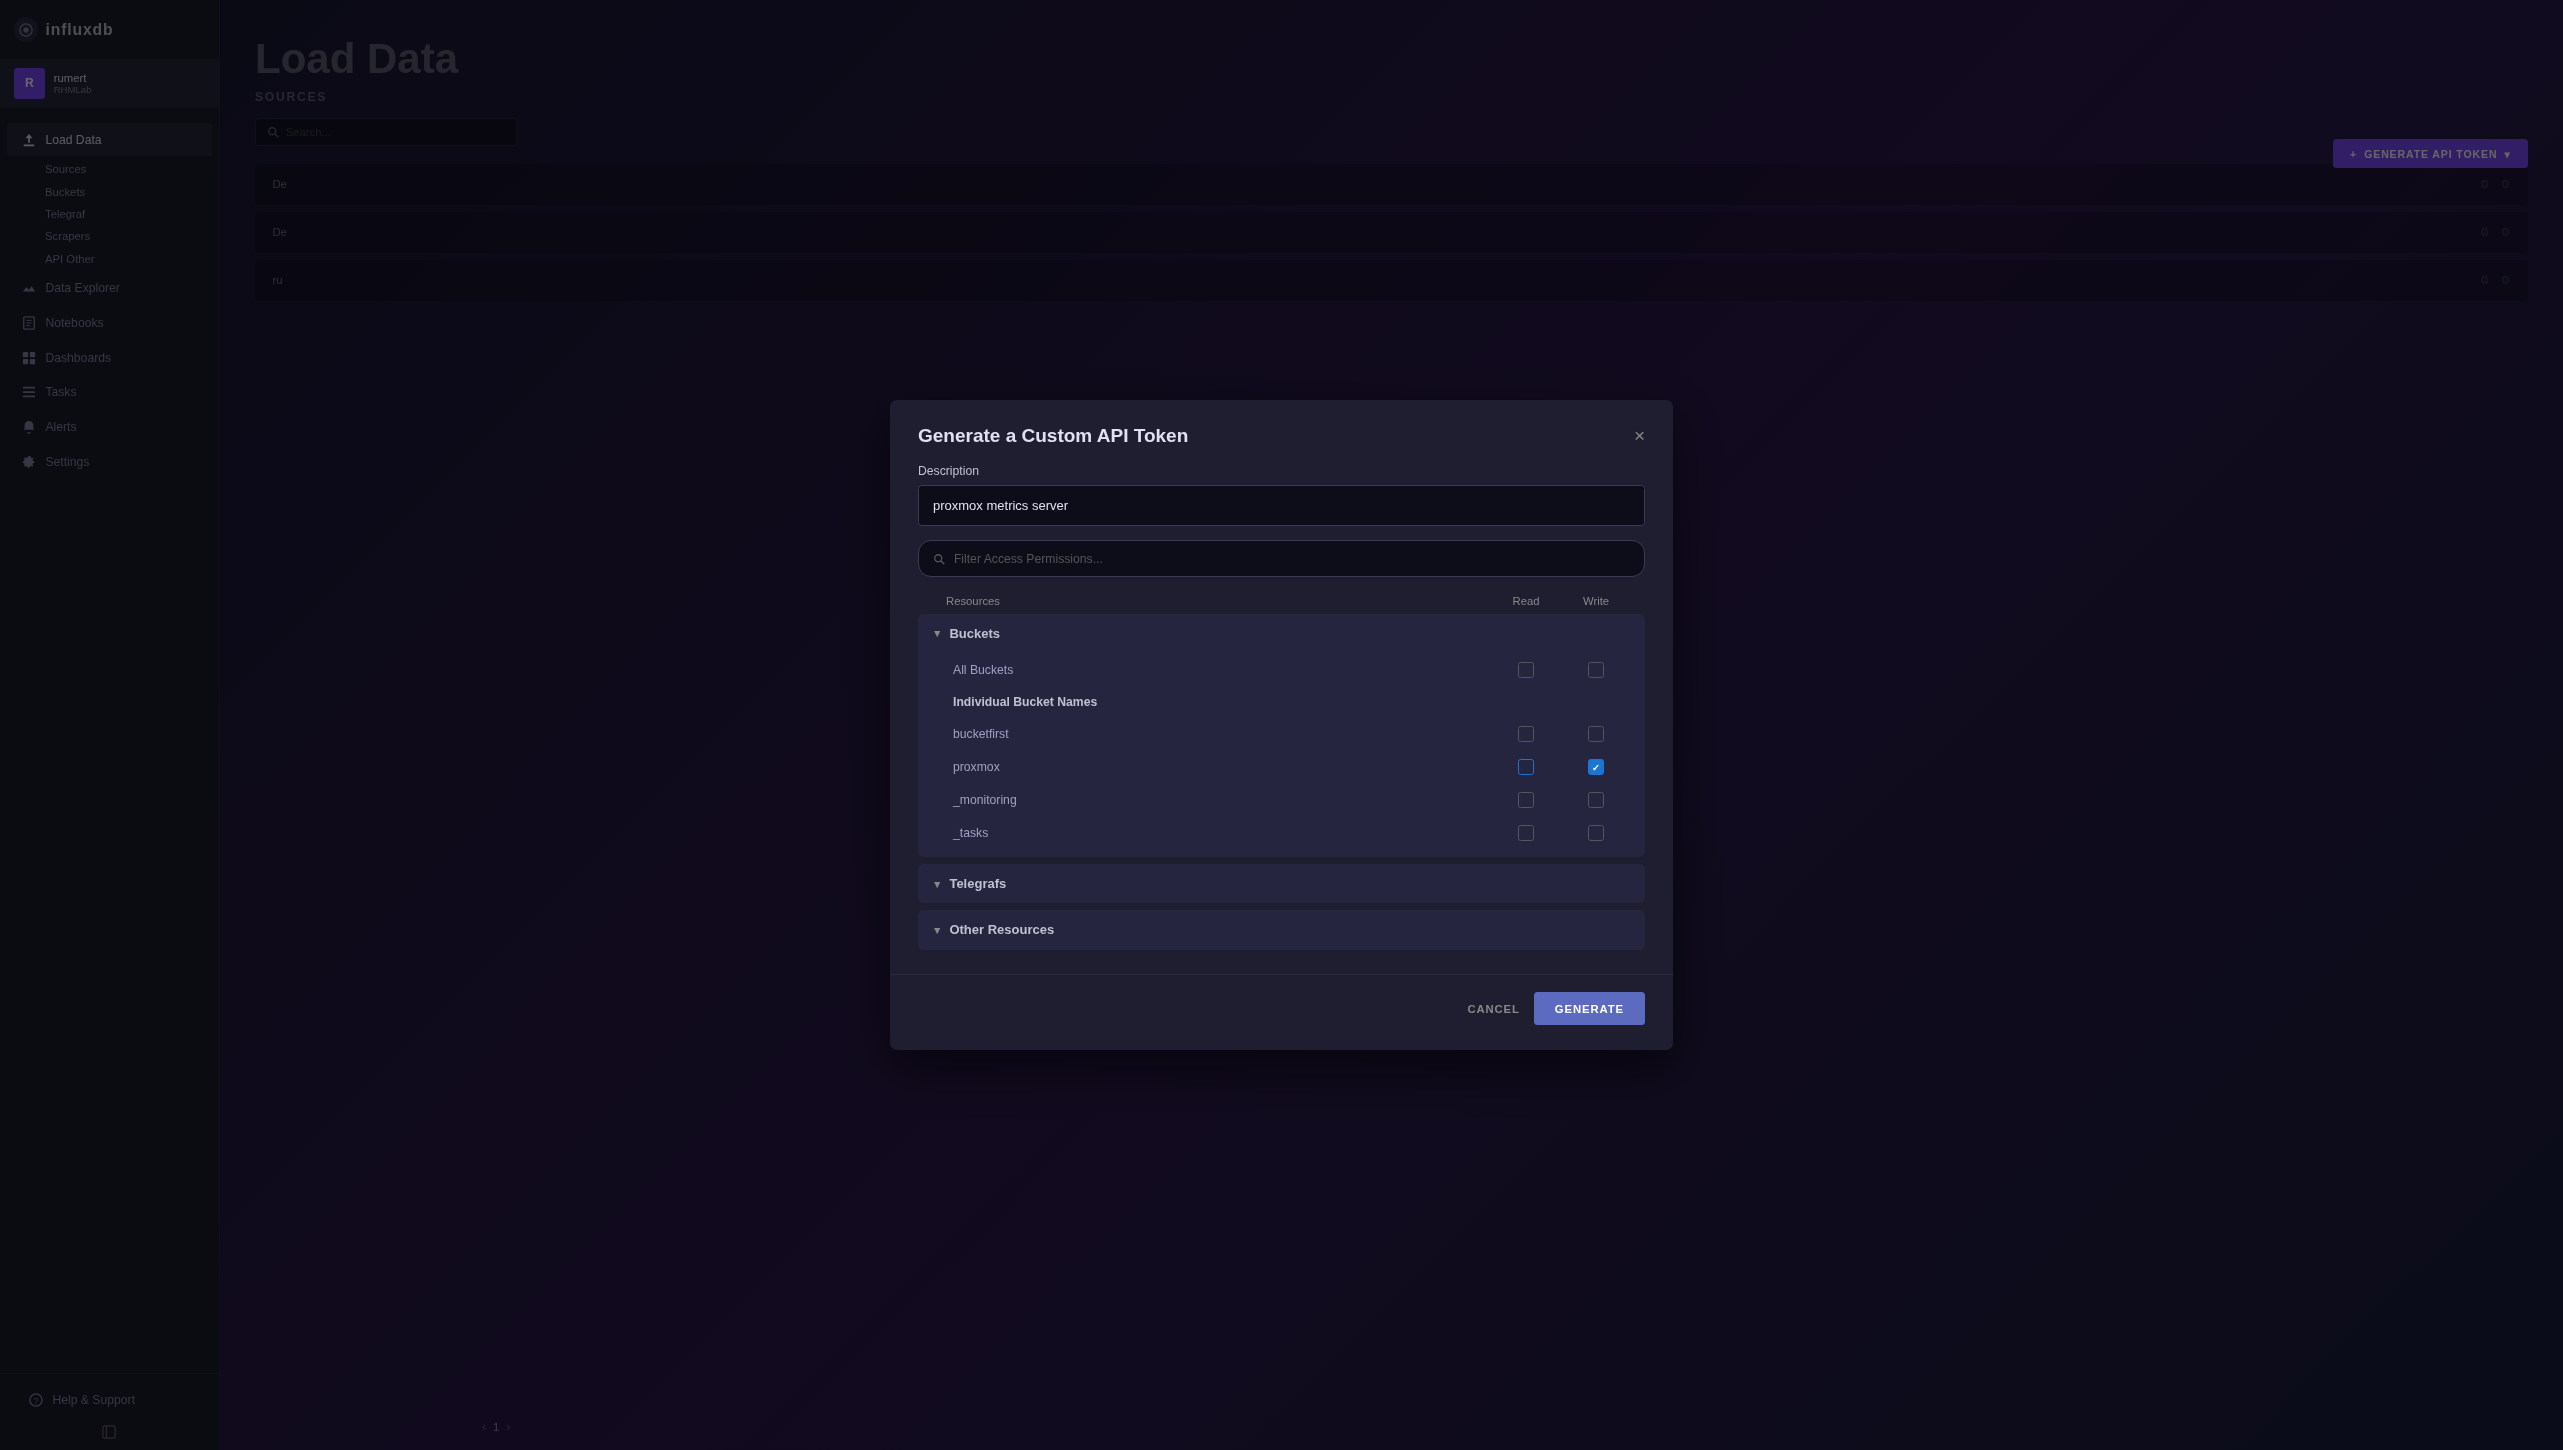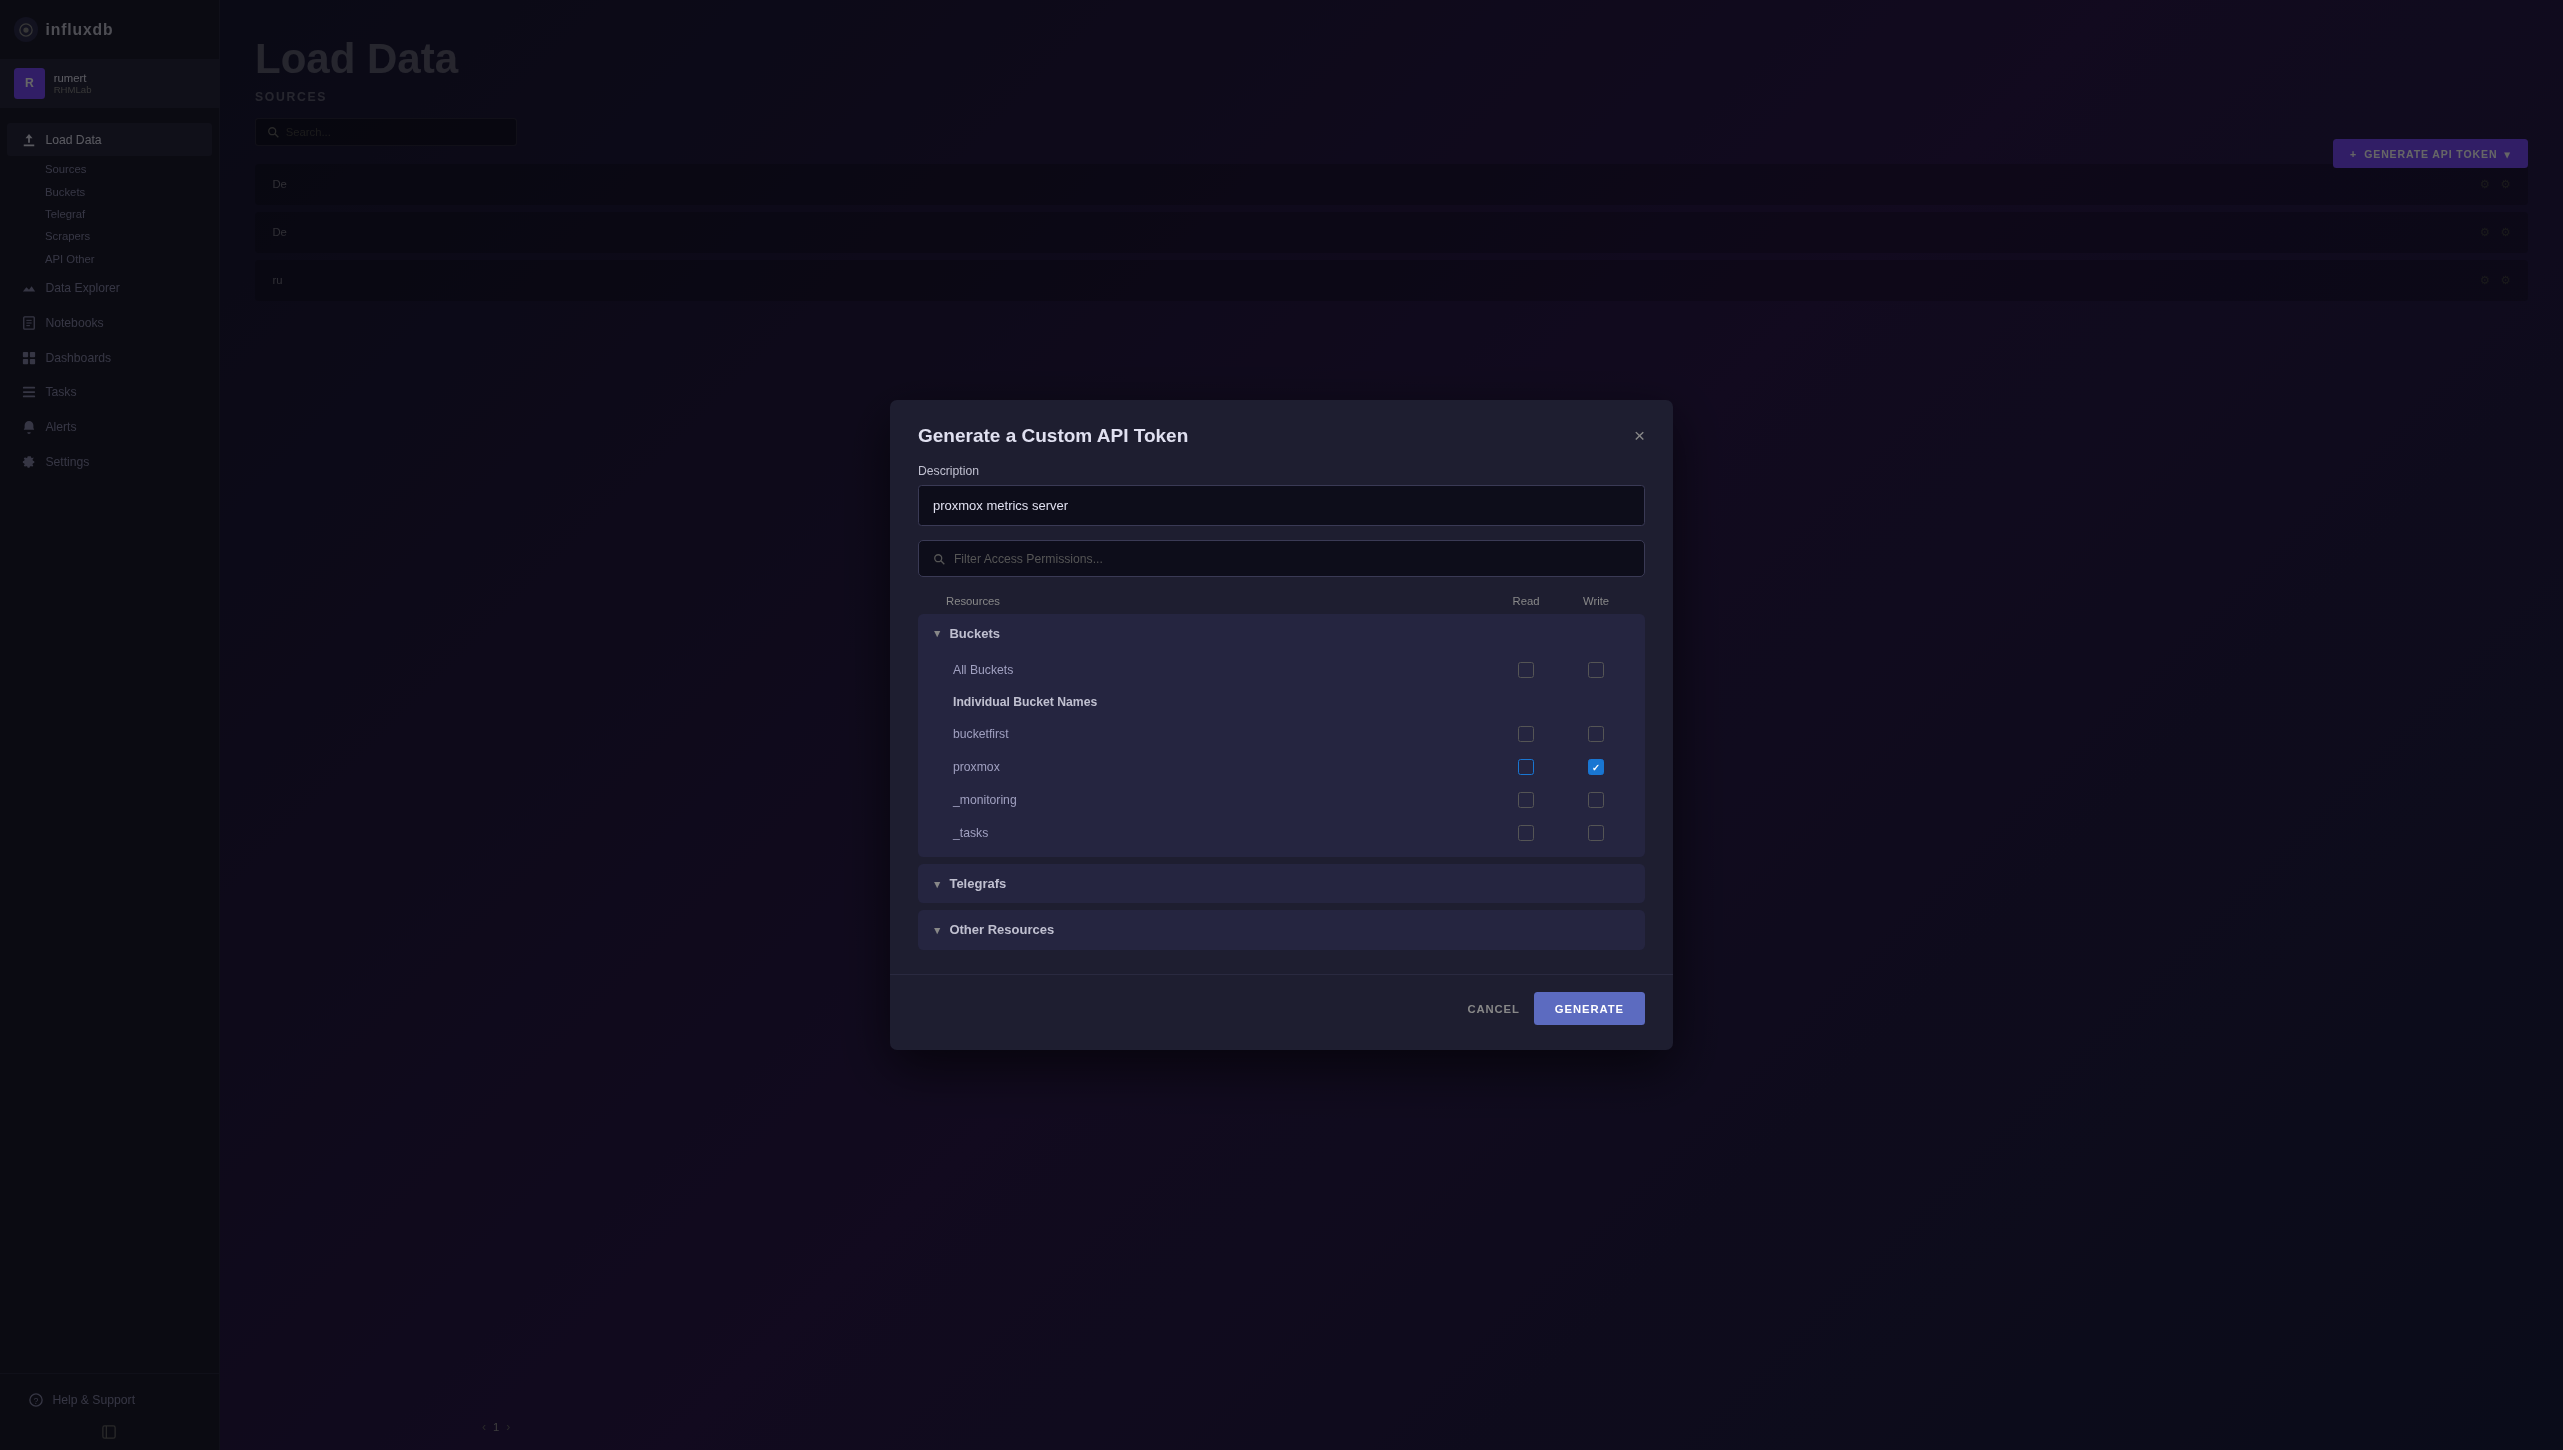--- a/index.html
+++ b/index.html
@@ -226,21 +226,21 @@
       font-size: 13px;
       margin-bottom: 14px;
       outline: none;
     }
     .filter-bar {
       display: flex;
       align-items: center;
       gap: 8.7px;
       background: #0d0d1a;
       border: 0.9px solid #3a3a55;
-      border-radius: 5px;
+      border-radius: 13px;
       padding: 10.5px 14px;
       margin-bottom: 17.4px;
       color: #555;
       font-size: 12.2px;
     }
     .filter-bar input {
       background: none;
       border: none;
       outline: none;
       color: #e0e0f0;

